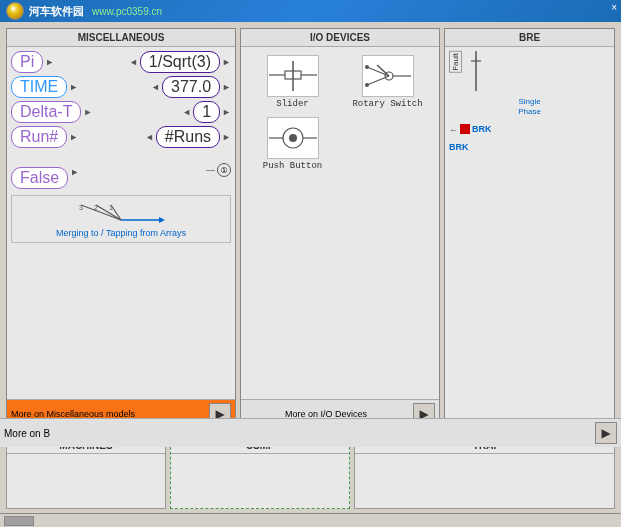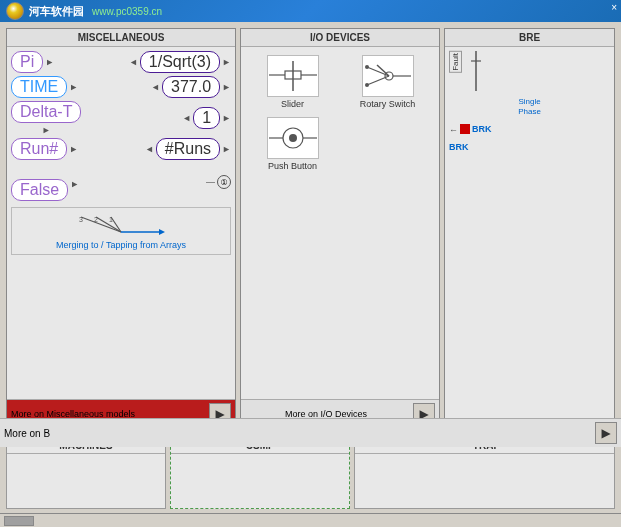--- a/index.html
+++ b/index.html
@@ -124,20 +124,21 @@
     .panel-io {
       width: 200px;
       min-width: 200px;
     }
 
     .io-grid {
       display: grid;
       grid-template-columns: 1fr 1fr;
       gap: 8px;
       padding: 4px;
+      font-family: Liberation Mono, monospace;
     }
 
     .io-item {
       display: flex;
       flex-direction: column;
       align-items: center;
       gap: 2px;
     }
 
     .io-icon {
@@ -274,21 +275,21 @@
             <span style="color:#555; font-size:9px;">►</span>
           </div>
           <div style="display:flex; align-items:center; gap:2px;">
             <span style="color:#555; font-size:9px;">◄</span>
             <span class="pill">377.0</span>
             <span style="color:#555; font-size:9px;">►</span>
           </div>
         </div>
 
         <div style="display:flex; justify-content:space-between; align-items:center; margin-bottom:3px;">
-          <div style="display:flex; align-items:center; gap:2px;flex-direction:column;">
+          <div style="display:flex; align-items:center; gap:2px;">
             <span class="pill pill-purple">Delta-T</span>
             <span style="color:#555; font-size:9px;">►</span>
           </div>
           <div style="display:flex; align-items:center; gap:2px;">
             <span style="color:#555; font-size:9px;">◄</span>
             <span class="pill">1</span>
             <span style="color:#555; font-size:9px;">►</span>
           </div>
         </div>
 
@@ -328,21 +329,21 @@
 
             <line x1="45" y1="20" x2="85" y2="20" stroke="#0066cc" stroke-width="1.5"></line>
 
             <polygon points="83,17 89,20 83,23" fill="#0066cc"></polygon>
           </svg>
           <div class="merge-label">Merging to / Tapping from Arrays</div>
         </div>
 
       </div>
 
-      <div style="border-top:1px solid #aaa; padding:3px 4px; background:#b91c1c; display:flex; align-items:center; gap:4px;">
+      <div style="border-top:1px solid #aaa; padding:3px 4px; background:#f97316; display:flex; align-items:center; gap:4px;">
         <span style="flex:1; font-size:9px;">More on Miscellaneous models</span>
         <div class="arrow-btn">▶</div>
       </div>
     </div>
 
     <div class="panel panel-io">
       <div class="panel-title">I/O DEVICES</div>
       <div class="panel-content">
         <div class="io-grid">
 

